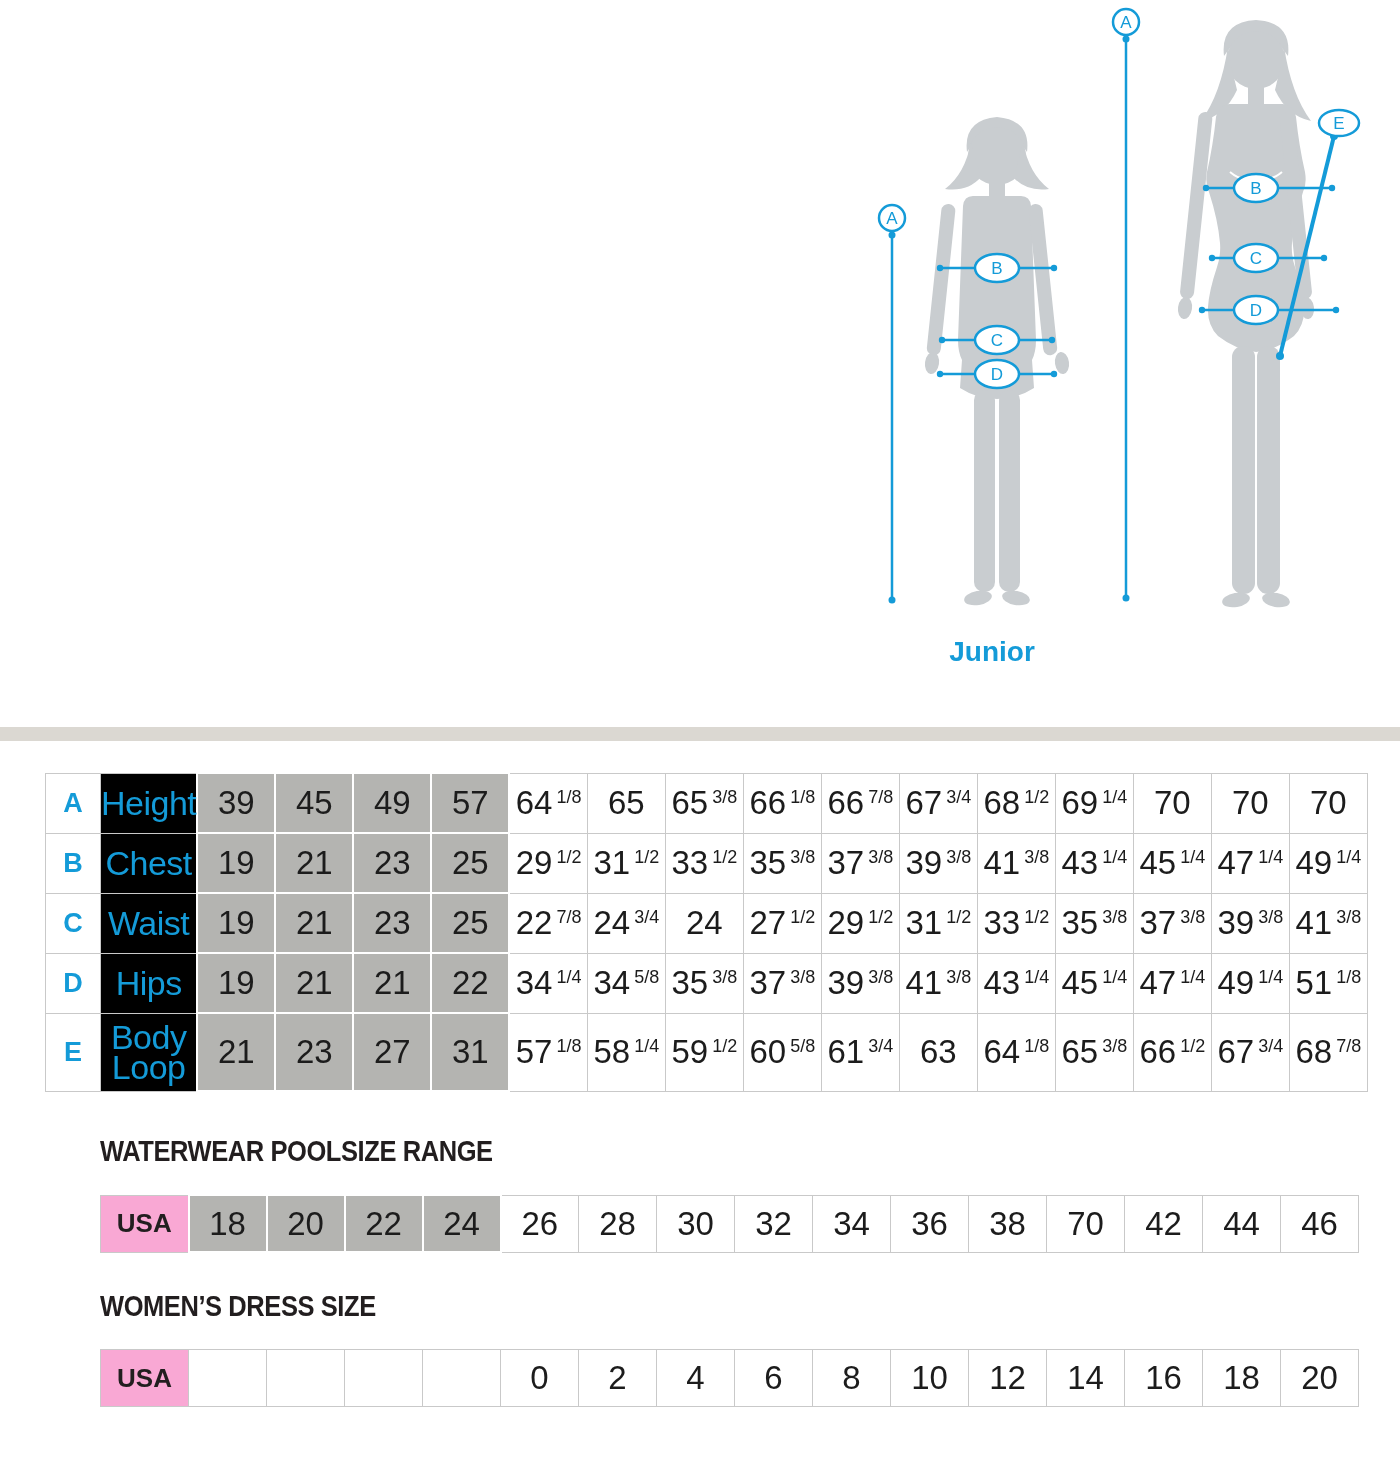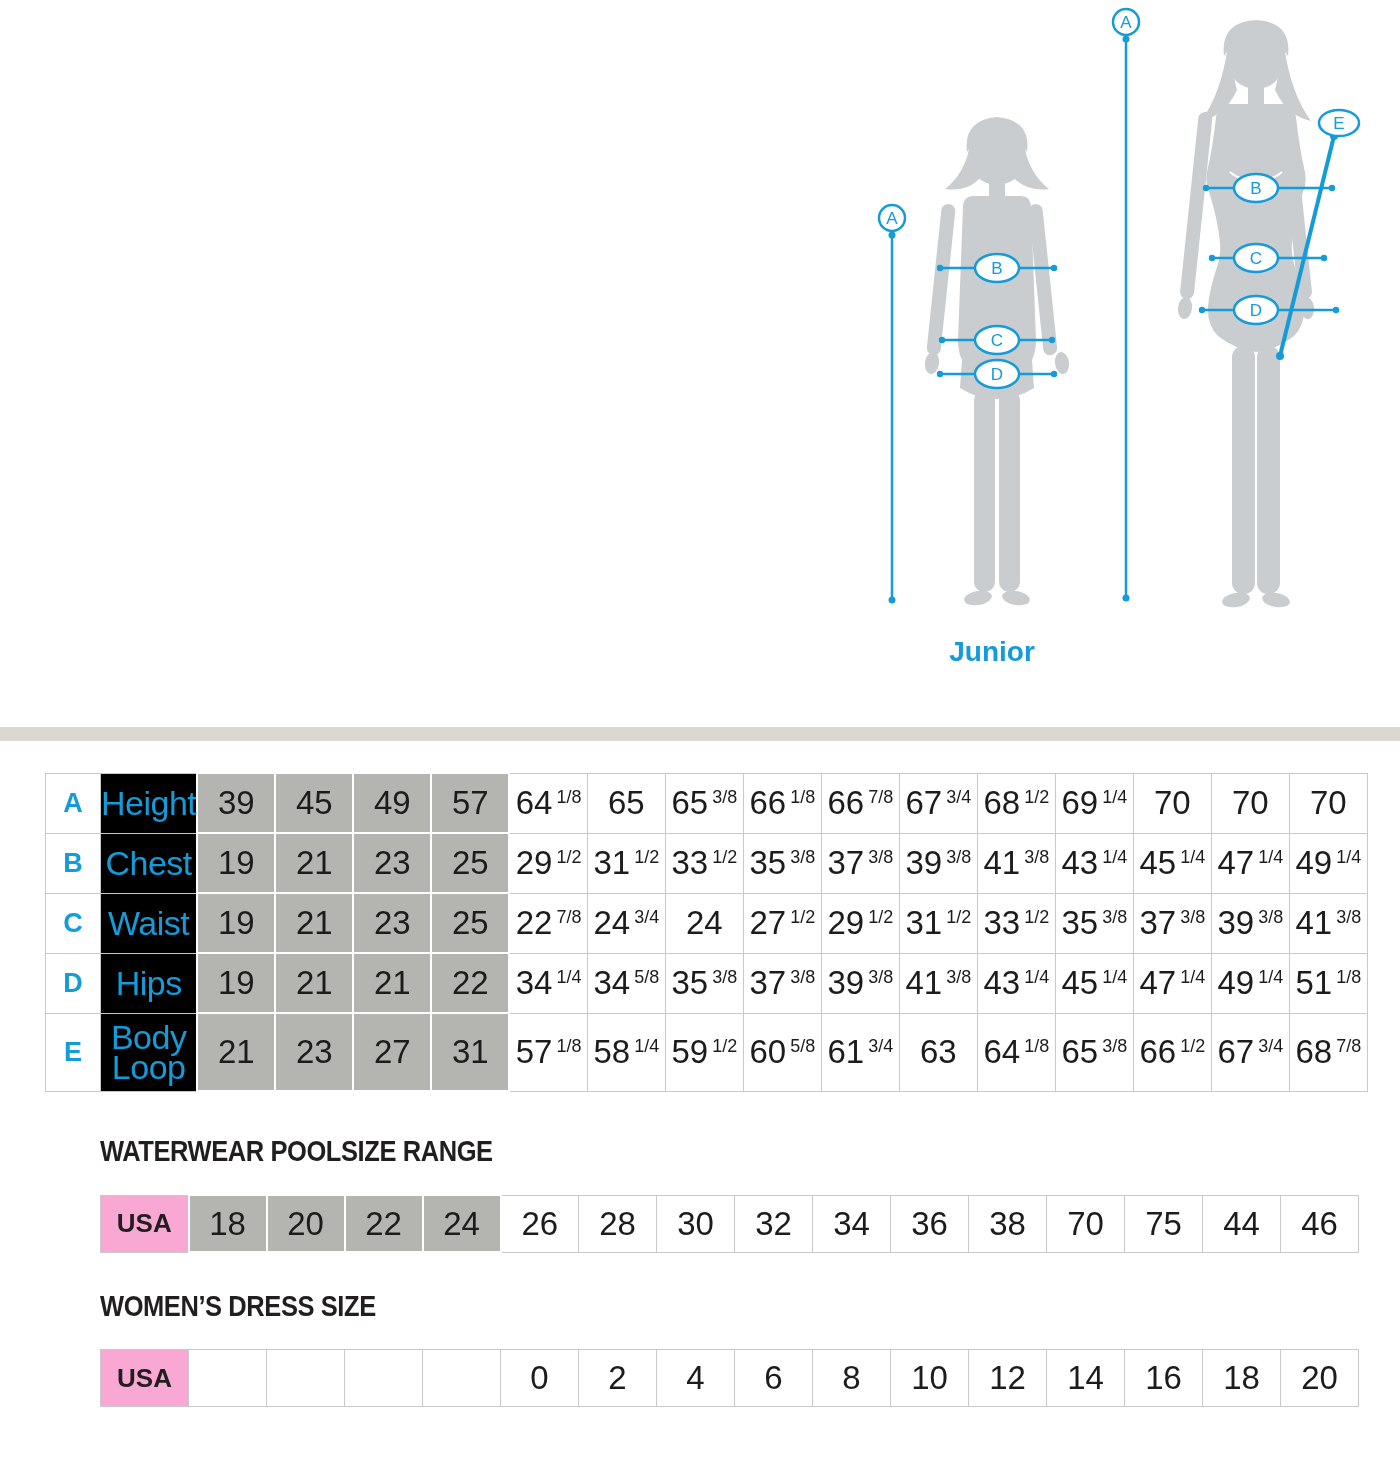--- a/index.html
+++ b/index.html
@@ -332,21 +332,21 @@
           <td class="gray"><span>22</span></td>
           <td class="gray"><span>24</span></td>
           <td class="val"><span>26</span></td>
           <td class="val"><span>28</span></td>
           <td class="val"><span>30</span></td>
           <td class="val"><span>32</span></td>
           <td class="val"><span>34</span></td>
           <td class="val"><span>36</span></td>
           <td class="val"><span>38</span></td>
           <td class="val"><span>70</span></td>
-          <td class="val"><span>75</span></td>
+          <td class="val"><span>42</span></td>
           <td class="val"><span>44</span></td>
           <td class="val"><span>46</span></td>
         </tr>
     </tbody>
   </table>
 
   <span class="section-hd blockish second">WOMEN’S DRESS SIZE</span>
 
   <table class="size-tbl">
     <colgroup>

